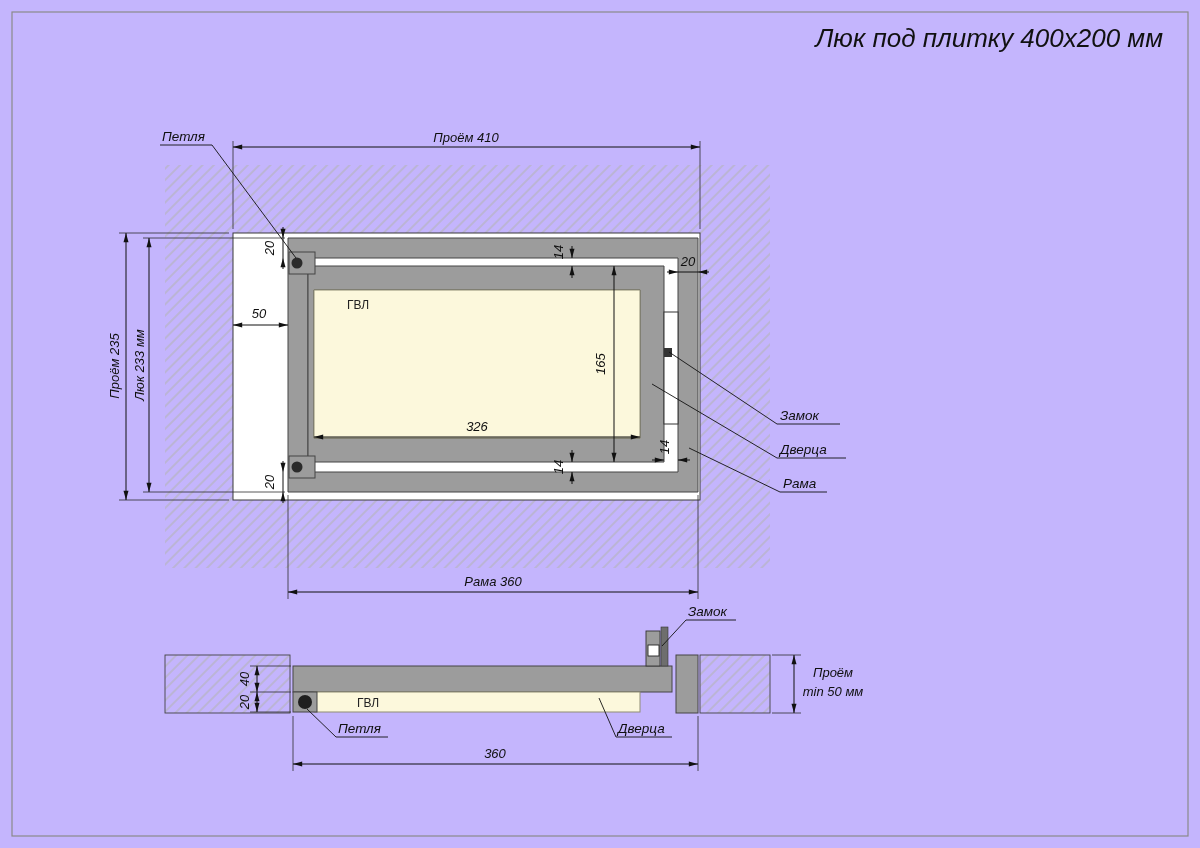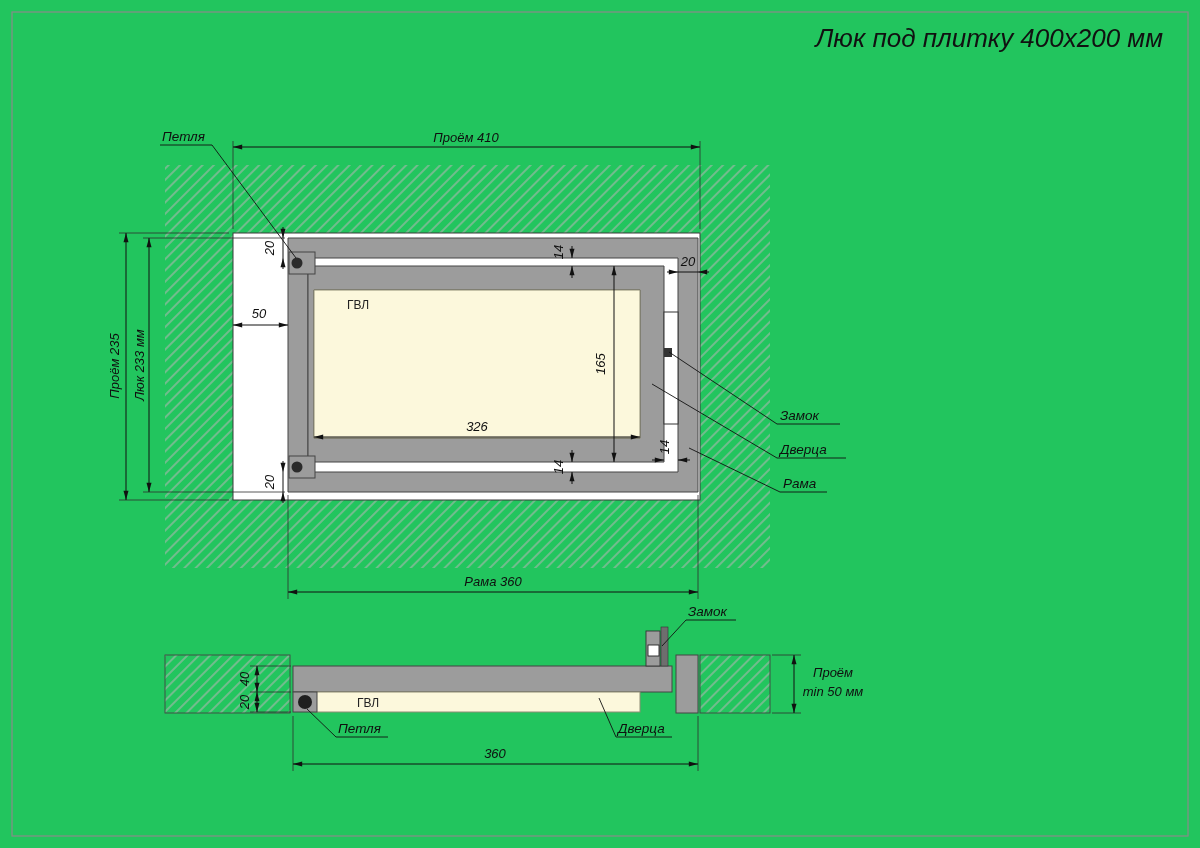--- a/index.html
+++ b/index.html
@@ -1,16 +1,16 @@
 <!DOCTYPE html>
 <html><head>
 <meta charset="utf-8">
 <style>
   html,body{margin:0;padding:0;background:#ffffff;}
-  .page{position:relative;width:1200px;height:848px;background:#22c55e;overflow:hidden;
+  .page{position:relative;width:1200px;height:848px;background:#c4b5fd;overflow:hidden;
         font-family:"Liberation Sans",sans-serif;}
   svg{display:block;}
   text{font-family:"Liberation Sans",sans-serif;}
   .t-title{font-size:26px;font-style:italic;fill:#111;}
   .dim{font-size:13px;font-style:italic;fill:#0f0f0f;}
   .lbl{font-size:13.5px;font-style:italic;fill:#0f0f0f;}
   .small{font-size:12px;fill:#222;}
   .ext{stroke:#2e2e2e;stroke-width:0.8;fill:none;}
   .dl{stroke:#111;stroke-width:1;fill:none;}
   .ldr{stroke:#111;stroke-width:0.9;fill:none;}

